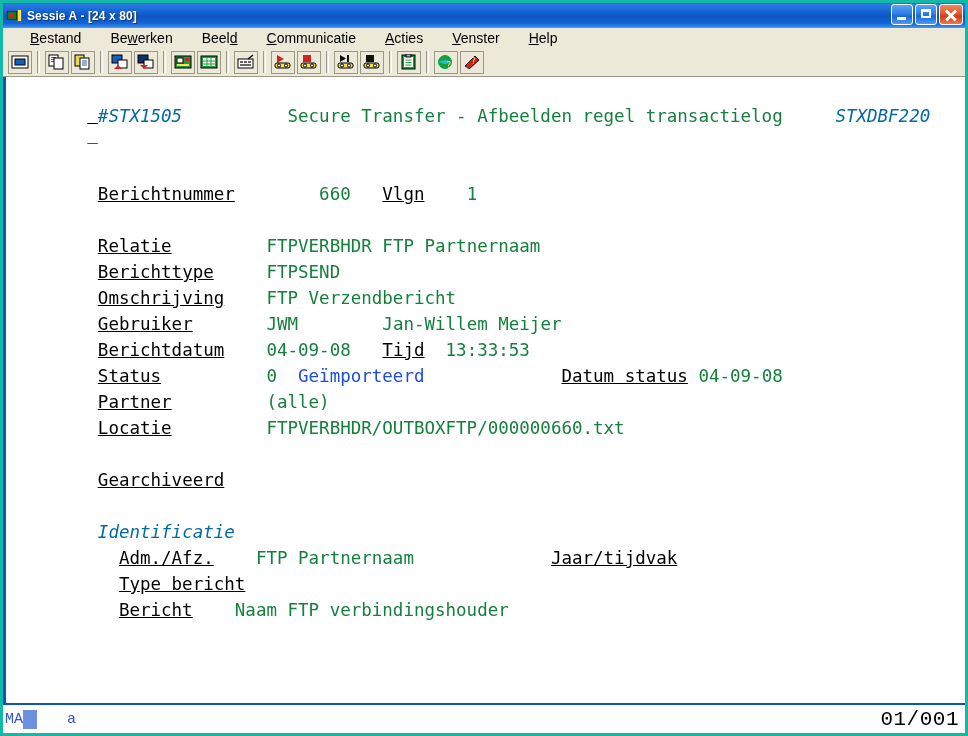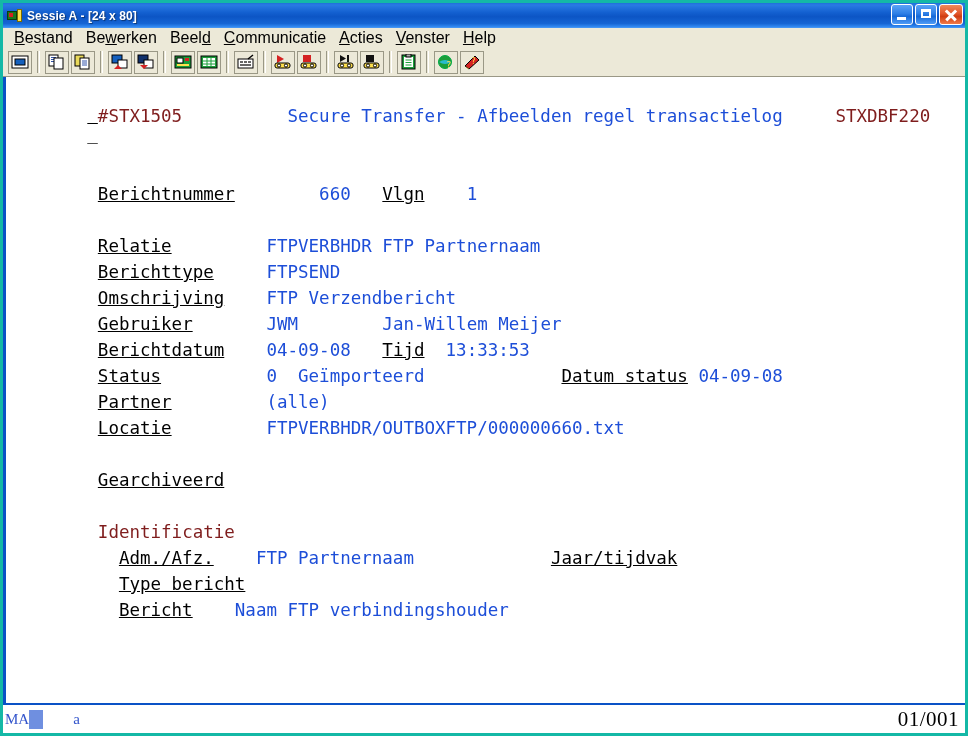--- a/index.html
+++ b/index.html
@@ -122,26 +122,27 @@
   #menu-bar {
     height: 19px;
     flex: 0 0 19px;
     background: #ECE9D8;
     display: flex;
     align-items: center;
     padding-left: 5px;
     border-bottom: 1px solid #ECE9D8;
   }
   .menu-item {
-    font-size: 16px;
+    font-size: 14px;
     color: #000000;
     padding: 2px 7px 2px 6px;
     white-space: nowrap;
     font-family: "Liberation Sans", sans-serif;
     cursor: default;
+    margin-left: 16px;
   }
   .menu-item u { text-decoration: underline; }
 
   
   #toolbar {
     height: 28px;
     flex: 0 0 28px;
     background: #ECE9D8;
     display: flex;
     align-items: center;
@@ -197,37 +198,37 @@
   }
   .row {
     position: absolute;
     left: 0;
     height: 26px;
     white-space: pre;
     width: 968px;
   }
   .seg { white-space: pre; }
   .c-black { color: #000000; text-decoration: underline; }
-  .c-green { color: #1d4ed8; }
-  .c-blue  { color: #7f1d1d; }
+  .c-green { color: #15803d; }
+  .c-blue  { color: #0369a1; font-style: italic; }
   .c-mag   { color: #1d4ed8; }
   .cursor-underscore {
     color: #000000;
   }
 
   
   #status-bar {
     flex: 0 0 28px;
     height: 28px;
     background: #ffffff;
     border-top: 2px solid #0A52C6;
     display: flex;
     align-items: center;
     position: relative;
-    font-family: Liberation Serif, serif;
+    font-family: Liberation Mono, monospace;
     font-size: 15px;
     color: #000000;
   }
   #status-left {
     display: flex;
     align-items: center;
     padding-left: 2px;
     white-space: pre;
   }
   #status-ma {

